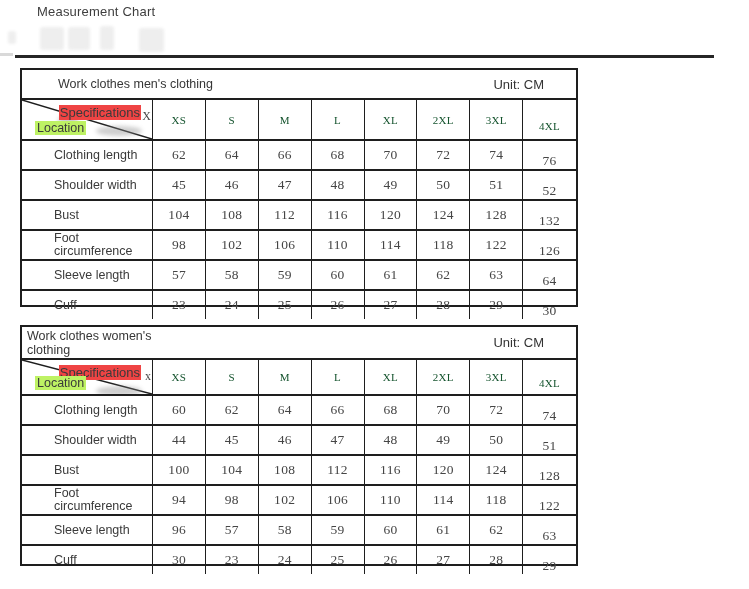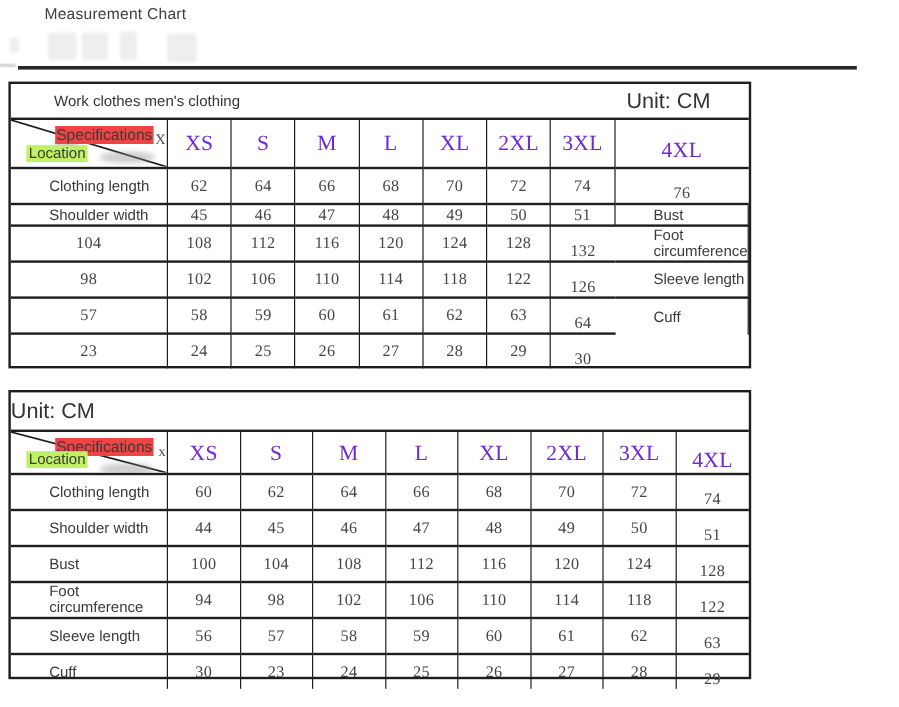--- a/index.html
+++ b/index.html
@@ -17,35 +17,35 @@
   .g1{left:8px;top:31px;width:8px;height:13px;}
   .g2{left:40px;top:27px;width:24px;height:23px;}
   .g3{left:68px;top:27px;width:22px;height:23px;}
   .g4{left:100px;top:26px;width:14px;height:24px;}
   .g5{left:139px;top:28px;width:25px;height:24px;}
   .divider{position:absolute;left:15px;top:55px;width:699px;height:3px;background:#262626;}
   .divider-tick{position:absolute;left:0;top:53px;width:13px;height:3px;background:#d9d9d9;}
 
   
   .mtable{
-    position:absolute;left:7px;width:619px;box-sizing:border-box;
+    position:absolute;left:20px;width:558px;box-sizing:border-box;
     border:2px solid #1e1e1e;display:grid;
     grid-template-columns:131px repeat(8,1fr);
     background:#fff;color:#3a3a3a;
   }
   .t1{top:68px;height:239px;grid-template-rows:30px 41px repeat(6,1fr);}
   .t2{top:325px;height:241px;grid-template-rows:33px 36px repeat(6,1fr);}
 
   .t-titlerow{
     grid-column:1/-1;display:flex;align-items:center;justify-content:space-between;
     border-bottom:2px solid #1e1e1e;
   }
   .t-title{font-size:12.5px;color:#363636;padding-left:36px;line-height:1.12;}
   .t2 .t-title{padding-left:5px;max-width:140px;}
-  .t-unit{font-size:18px;color:#333;padding-right:32px;white-space:nowrap;}
+  .t-unit{font-size:13px;color:#333;padding-right:32px;white-space:nowrap;}
 
   .corner{
     position:relative;border-right:1px solid #1e1e1e;border-bottom:2px solid #1e1e1e;
     overflow:hidden;
   }
   .diag{position:absolute;left:0;top:0;width:100%;height:100%;}
   .diag line{stroke:#1e1e1e;stroke-width:1.5;vector-effect:non-scaling-stroke;}
   .c-spec{position:absolute;top:5px;right:11px;background:#ef4444;padding:0 1px;font-size:13px;color:#3a3a3a;}
   .c-loc{position:absolute;bottom:4px;left:13px;background:#bef264;padding:0 2px;font-size:12.5px;color:#3a3a3a;}
   .c-stray{
@@ -55,21 +55,21 @@
   .smudge{position:absolute;background:#8c8c8c;opacity:.42;filter:blur(2px);border-radius:50%;}
   .s1{left:36px;top:15px;width:20px;height:11px;}
   .s2{left:74px;top:26px;width:46px;height:10px;}
 
   .hcell,.vcell{
     display:flex;align-items:center;justify-content:center;
     font-family:"Liberation Serif","DejaVu Serif",serif;
     font-size:13.5px;color:#454545;letter-spacing:.3px;
     border-right:1px solid #1e1e1e;border-bottom:2px solid #1e1e1e;
   }
-  .hcell{font-size:18px;color:#6d28d9;}
+  .hcell{font-size:11px;color:#14532d;}
   .lcell{
     display:flex;align-items:center;
     border-right:1px solid #1e1e1e;border-bottom:2px solid #1e1e1e;
     padding-left:32px;box-sizing:border-box;
   }
   .l-text{font-size:12.5px;line-height:13px;color:#3a3a3a;max-width:92px;}
   .last-col{border-right:none;margin-top:12px;}
   .last-row{border-bottom:none !important;text-align:center;}
 </style>
 </head>
@@ -123,20 +123,21 @@
     <div class="lcell">
       <span class="l-text">Shoulder width</span>
     </div>
     <div class="vcell">45</div>
     <div class="vcell">46</div>
     <div class="vcell">47</div>
     <div class="vcell">48</div>
     <div class="vcell">49</div>
     <div class="vcell">50</div>
     <div class="vcell">51</div>
+    <div class="vcell last-col">52</div>
     <div class="lcell">
       <span class="l-text">Bust</span>
     </div>
     <div class="vcell">104</div>
     <div class="vcell">108</div>
     <div class="vcell">112</div>
     <div class="vcell">116</div>
     <div class="vcell">120</div>
     <div class="vcell">124</div>
     <div class="vcell">128</div>
@@ -170,20 +171,21 @@
     <div class="vcell last-row">24</div>
     <div class="vcell last-row">25</div>
     <div class="vcell last-row">26</div>
     <div class="vcell last-row">27</div>
     <div class="vcell last-row">28</div>
     <div class="vcell last-row">29</div>
     <div class="vcell last-col last-row">30</div>
   </section>
 <section class="mtable t2">
     <div class="t-titlerow">
+      <span class="t-title">Work clothes women's clothing</span>
       <span class="t-unit">Unit: CM</span>
     </div>
     <div class="corner">
       <svg class="diag" viewBox="0 0 100 100" preserveAspectRatio="none">
         <line x1="0" y1="0" x2="100" y2="100"></line>
       </svg>
       <i class="smudge s1"></i>
       <i class="smudge s2"></i>
       <span class="c-spec">Specifications</span>
       <span class="c-loc">Location</span>
@@ -237,21 +239,21 @@
     <div class="vcell">98</div>
     <div class="vcell">102</div>
     <div class="vcell">106</div>
     <div class="vcell">110</div>
     <div class="vcell">114</div>
     <div class="vcell">118</div>
     <div class="vcell last-col">122</div>
     <div class="lcell">
       <span class="l-text">Sleeve length</span>
     </div>
-    <div class="vcell">56</div>
+    <div class="vcell">96</div>
     <div class="vcell">57</div>
     <div class="vcell">58</div>
     <div class="vcell">59</div>
     <div class="vcell">60</div>
     <div class="vcell">61</div>
     <div class="vcell">62</div>
     <div class="vcell last-col">63</div>
     <div class="lcell last-row">
       <span class="l-text">Cuff</span>
     </div>

